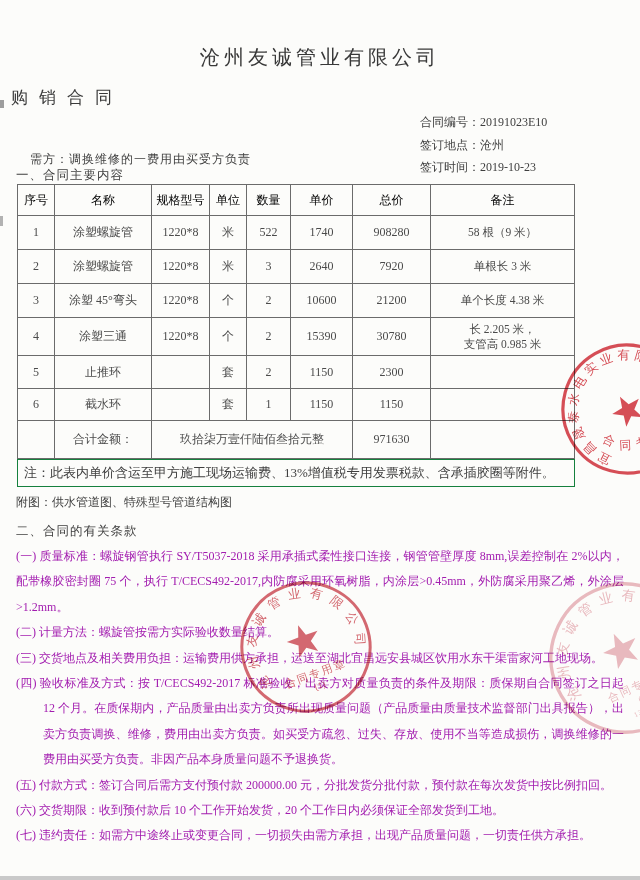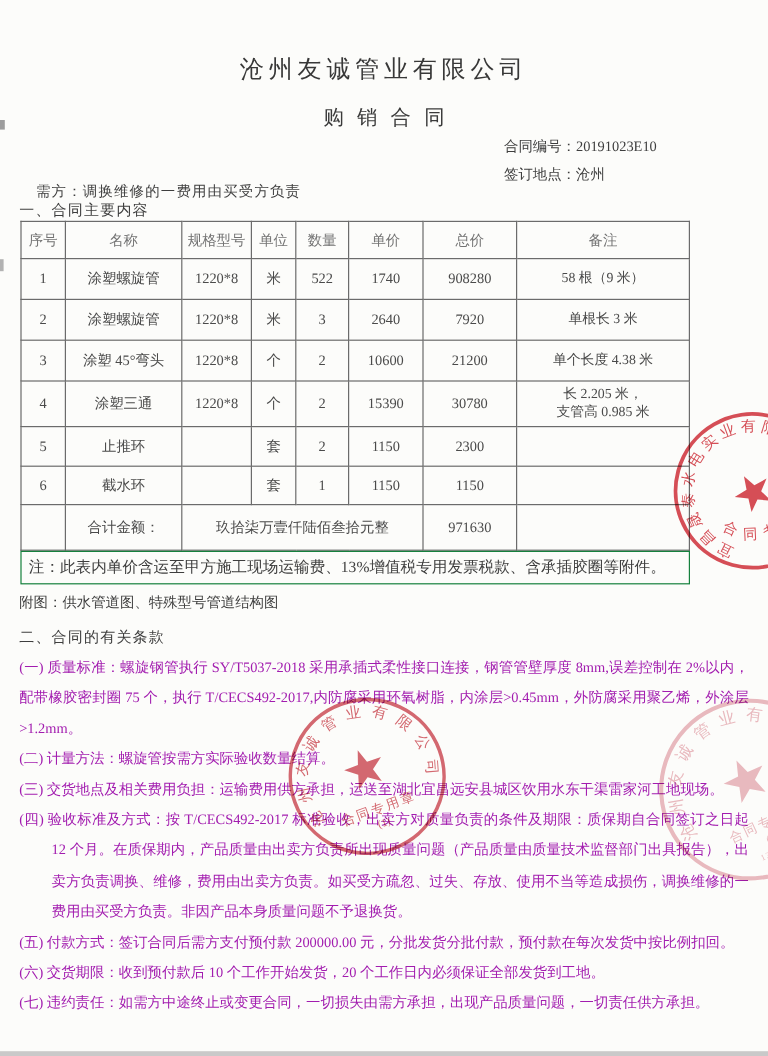--- a/index.html
+++ b/index.html
@@ -5,30 +5,30 @@
   html,body { margin:0; padding:0; background:#e8e8e8; }
   .page {
     position:relative; width:640px; height:880px; margin:0 auto;
     background:#fcfcfa; overflow:hidden;
     font-family:"Liberation Serif","DejaVu Serif",serif;
     color:#3e3e3e;
   }
   .company-title { position:absolute; top:44px; left:0; width:100%; margin:0;
     text-align:center; font-size:20px; font-weight:normal; letter-spacing:4px; color:#383838; }
   .doc-title { position:absolute; top:86px; left:0; width:100%; margin:0;
-    text-align:center; font-size:17px; font-weight:normal; letter-spacing:11px; text-indent:11px; color:#3a3a3a; }
+    text-align:left; font-size:17px; font-weight:normal; letter-spacing:11px; text-indent:11px; color:#3a3a3a; }
   .supplier-line { position:absolute; left:30px; top:116px; font-size:12px; letter-spacing:1px; }
   .buyer-line { position:absolute; left:30px; top:151px; font-size:12px; letter-spacing:1px; }
   .meta-block { position:absolute; left:420px; top:111px; font-size:12px; line-height:22.5px; }
   .section1-title { position:absolute; left:16px; top:167px; font-size:12.5px; letter-spacing:1px; }
   table.items { position:absolute; left:17px; top:184px; width:557px;
     border-collapse:collapse; table-layout:fixed; font-size:12px; }
   table.items th, table.items td { border:1px solid #6b6b6b; text-align:center;
     font-weight:normal; padding:0 2px; overflow:hidden; color:#4a4a4a; }
-  table.items thead th { height:30px; color:#737373; }
+  table.items thead th { height:30px; color:#000000; }
   tr.h35 td { height:33px; }
   tr.h38 td { height:37px; }
   tr.h34 td { height:32px; }
   tr.h33 td { height:31px; }
   tr.total-row td { height:37px; }
   td.remark-cell { white-space:pre-line; font-size:11.5px; line-height:15px; }
   .note-box { position:absolute; left:17px; top:459px; width:550px; height:26px;
     border:1px solid #15803d; font-size:13px; line-height:26px; padding-left:6px;
     white-space:nowrap; }
   .attachments-line { position:absolute; left:16px; top:494px; font-size:12px; }
@@ -58,20 +58,21 @@
 <div class="page">
 
   <h1 class="company-title">沧州友诚管业有限公司</h1>
   <h2 class="doc-title">购销合同</h2>
 
   <div class="buyer-line">需方：调换维修的一费用由买受方负责</div>
 
   <div class="meta-block">
     <div>合同编号：20191023E10</div>
     <div>签订地点：沧州</div>
+    <div>签订时间：2019-10-23</div>
   </div>
 
   <div class="section1-title">一、合同主要内容</div>
 
   <table class="items">
     <colgroup>
       <col style="width:37px">
         <col style="width:97px">
         <col style="width:58px">
         <col style="width:37px">

